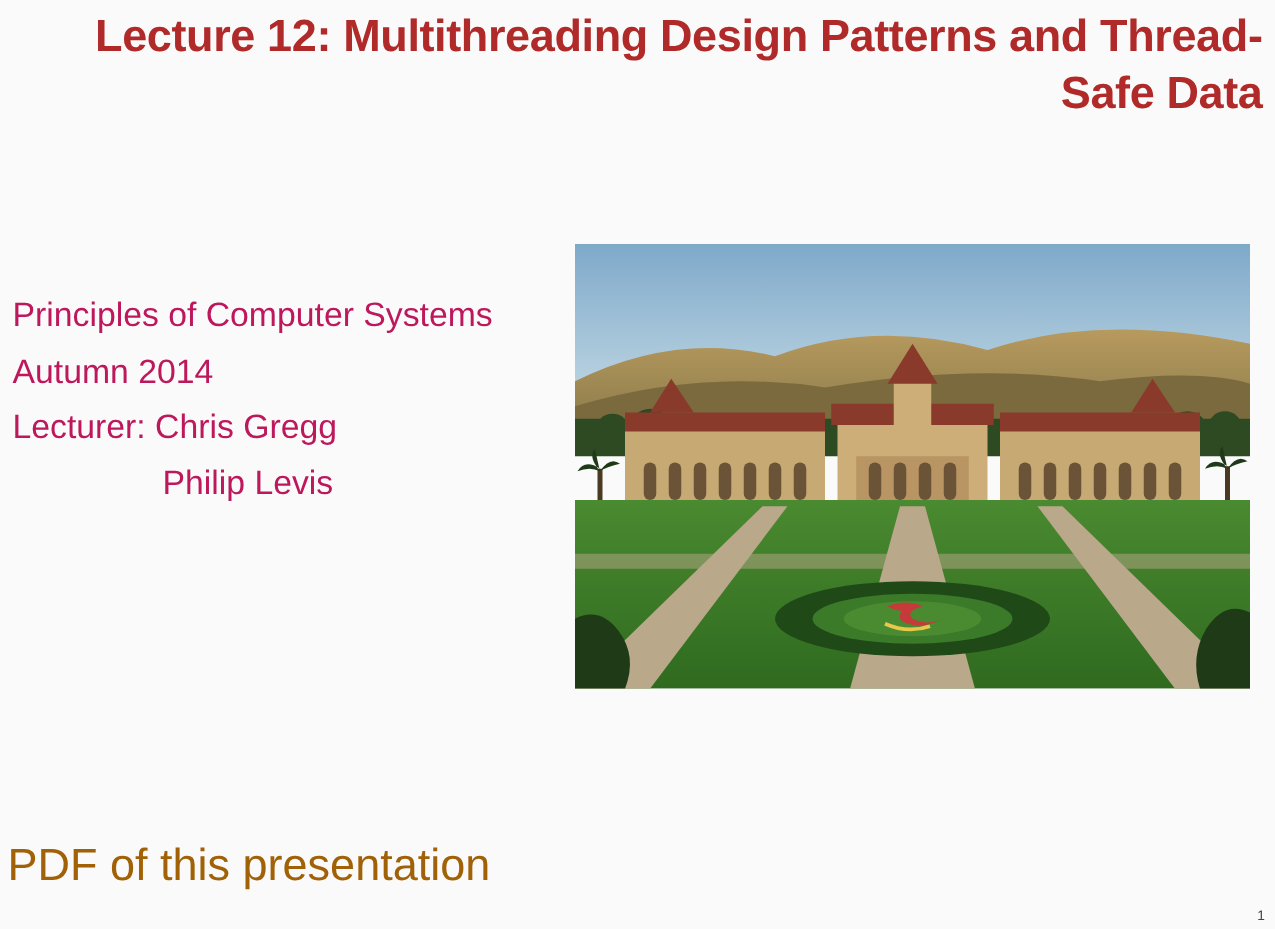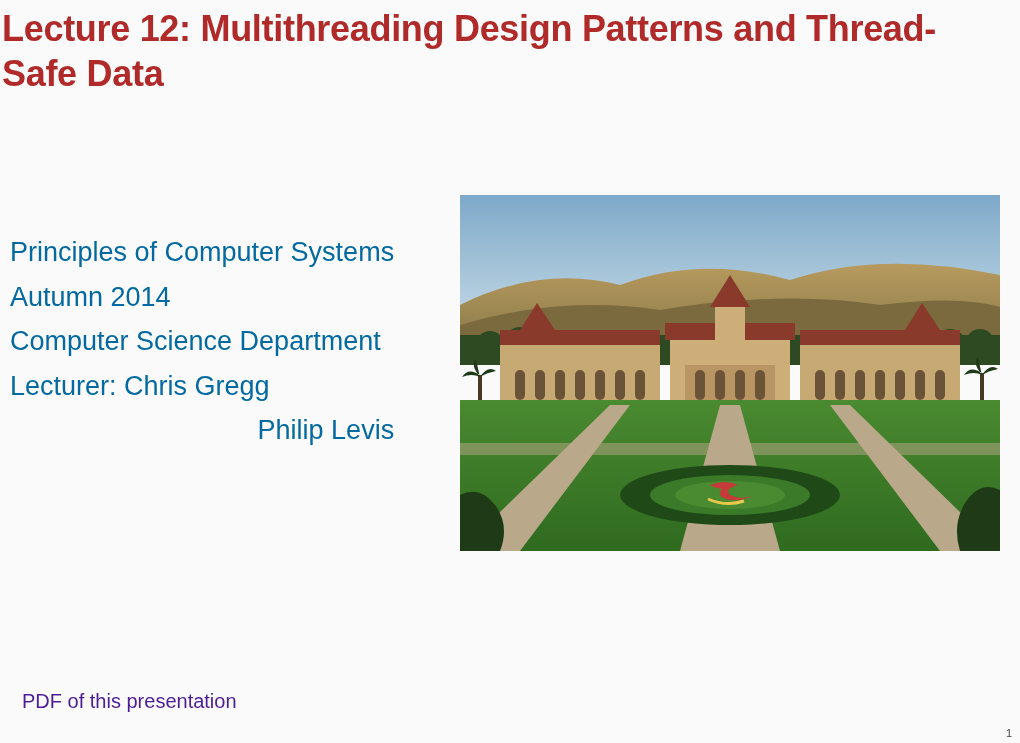--- a/index.html
+++ b/index.html
@@ -23,57 +23,57 @@
     position: absolute;
     top: 6px;
     left: 2px;
     right: 10px;
     color: #b02a2a;
     font-size: 36px;
     font-weight: 600;
     line-height: 1.25;
     letter-spacing: -0.3px;
     font-family: "Segoe UI Semibold", "Segoe UI", Arial, sans-serif;
+    text-align: right;
   }
   .title .line2 {
     display: block;
     padding-left: 166px;
   }
   .info-block {
     position: absolute;
     top: 230px;
     left: 10px;
     font-size: 27px;
     line-height: 1.65;
-    color: #0369a1;
+    color: #be185d;
     font-weight: 400;
   }
   .info-block .indent {
     padding-left: 120px;
-    text-align: right;
   }
   .photo {
     position: absolute;
     top: 195px;
     left: 460px;
     width: 540px;
     height: 356px;
     overflow: hidden;
   }
   .photo svg {
     width: 100%;
     height: 100%;
     display: block;
   }
   .pdf-link {
     position: absolute;
-    left: 22px;
+    left: 6px;
     bottom: 30px;
-    font-size: 20px;
-    color: #4c1d95;
+    font-size: 36px;
+    color: #a16207;
     font-weight: 400;
     cursor: pointer;
   }
   .page-number {
     position: absolute;
     right: 8px;
     bottom: 4px;
     font-size: 11px;
     color: #444;
   }
@@ -83,21 +83,20 @@
 
 <div class="slide">
 
   <div class="title">
     <span>Lecture 12: Multithreading Design Patterns and Thread-Safe Data</span>
   </div>
 
   <div class="info-block">
     <div>Principles of Computer Systems</div>
     <div>Autumn 2014</div>
-    <div>Computer Science Department</div>
     <div>Lecturer: Chris Gregg</div>
     <div class="indent">Philip Levis</div>
   </div>
 
   <div class="photo" aria-label="Stanford University campus photo">
     <svg viewBox="0 0 540 356" preserveAspectRatio="xMidYMid slice">
 
       <defs>
         <linearGradient id="sky" x1="0" y1="0" x2="0" y2="1">
           <stop offset="0%" stop-color="#7ea9c9"></stop>

